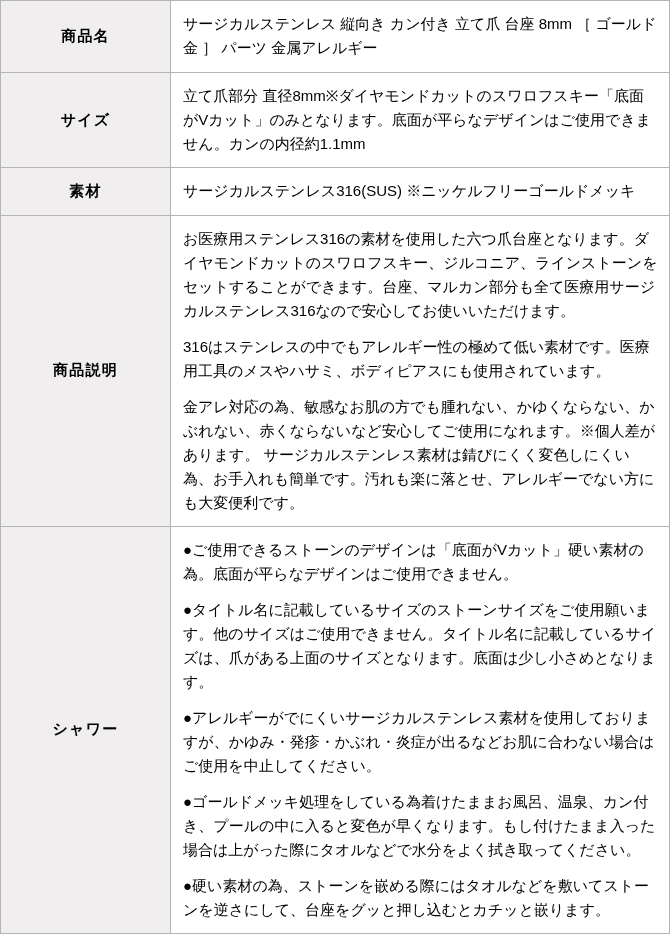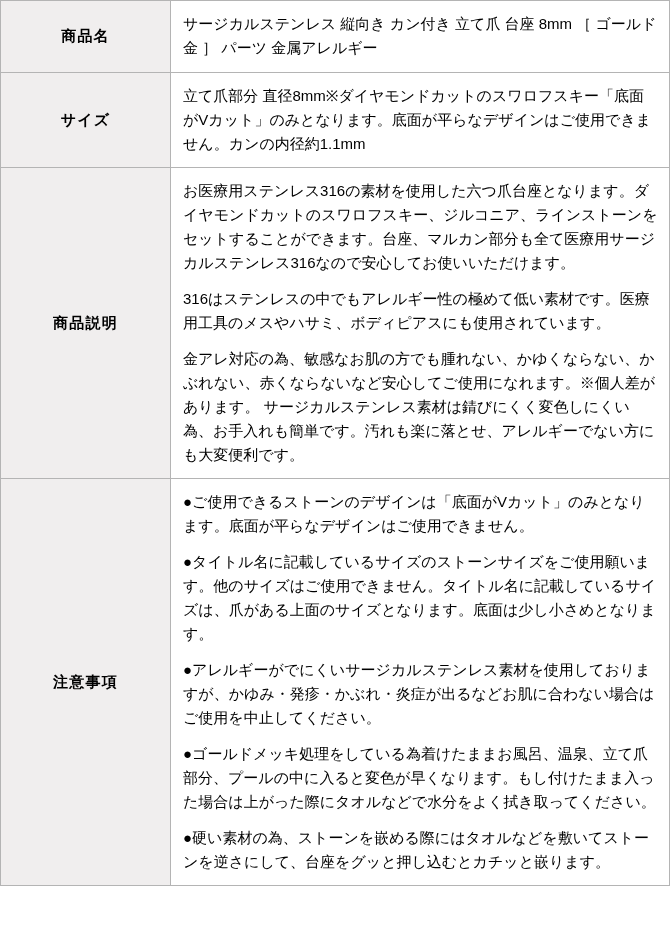--- a/index.html
+++ b/index.html
@@ -67,31 +67,37 @@
         <p class="para">サージカルステンレス 縦向き カン付き 立て爪 台座 8mm ［ ゴールド 金 ］ パーツ 金属アレルギー</p>
       </td>
     </tr>
     <tr>
       <th>サイズ</th>
       <td>
         <p class="para">立て爪部分 直径8mm※ダイヤモンドカットのスワロフスキー「底面がVカット」のみとなります。底面が平らなデザインはご使用できません。カンの内径約1.1mm</p>
       </td>
     </tr>
     <tr>
+      <th>素材</th>
+      <td>
+        <p class="para">サージカルステンレス316(SUS) ※ニッケルフリーゴールドメッキ</p>
+      </td>
+    </tr>
+    <tr>
       <th>商品説明</th>
       <td class="tight">
         <p class="para">お医療用ステンレス316の素材を使用した六つ爪台座となります。ダイヤモンドカットのスワロフスキー、ジルコニア、ラインストーンをセットすることができます。台座、マルカン部分も全て医療用サージカルステンレス316なので安心してお使いいただけます。</p>
         <p class="para">316はステンレスの中でもアレルギー性の極めて低い素材です。医療用工具のメスやハサミ、ボディピアスにも使用されています。</p>
         <p class="para">金アレ対応の為、敏感なお肌の方でも腫れない、かゆくならない、かぶれない、赤くならないなど安心してご使用になれます。※個人差があります。 サージカルステンレス素材は錆びにくく変色しにくい為、お手入れも簡単です。汚れも楽に落とせ、アレルギーでない方にも大変便利です。</p>
       </td>
     </tr>
     <tr>
-      <th>注意事項</th>
+      <th>シャワー</th>
       <td class="tight bullet-block">
-        <p class="para">●ご使用できるストーンのデザインは「底面がVカット」のみとなります。底面が平らなデザインはご使用できません。</p>
+        <p class="para">●ご使用できるストーンのデザインは「底面がVカット」硬い素材の為。底面が平らなデザインはご使用できません。</p>
         <p class="para">●タイトル名に記載しているサイズのストーンサイズをご使用願います。他のサイズはご使用できません。タイトル名に記載しているサイズは、爪がある上面のサイズとなります。底面は少し小さめとなります。</p>
         <p class="para">●アレルギーがでにくいサージカルステンレス素材を使用しておりますが、かゆみ・発疹・かぶれ・炎症が出るなどお肌に合わない場合はご使用を中止してください。</p>
-        <p class="para">●ゴールドメッキ処理をしている為着けたままお風呂、温泉、立て爪部分、プールの中に入ると変色が早くなります。もし付けたまま入った場合は上がった際にタオルなどで水分をよく拭き取ってください。</p>
+        <p class="para">●ゴールドメッキ処理をしている為着けたままお風呂、温泉、カン付き、プールの中に入ると変色が早くなります。もし付けたまま入った場合は上がった際にタオルなどで水分をよく拭き取ってください。</p>
         <p class="para">●硬い素材の為、ストーンを嵌める際にはタオルなどを敷いてストーンを逆さにして、台座をグッと押し込むとカチッと嵌ります。</p>
       </td>
     </tr>
   </tbody>
 </table>
 
 </body></html>

